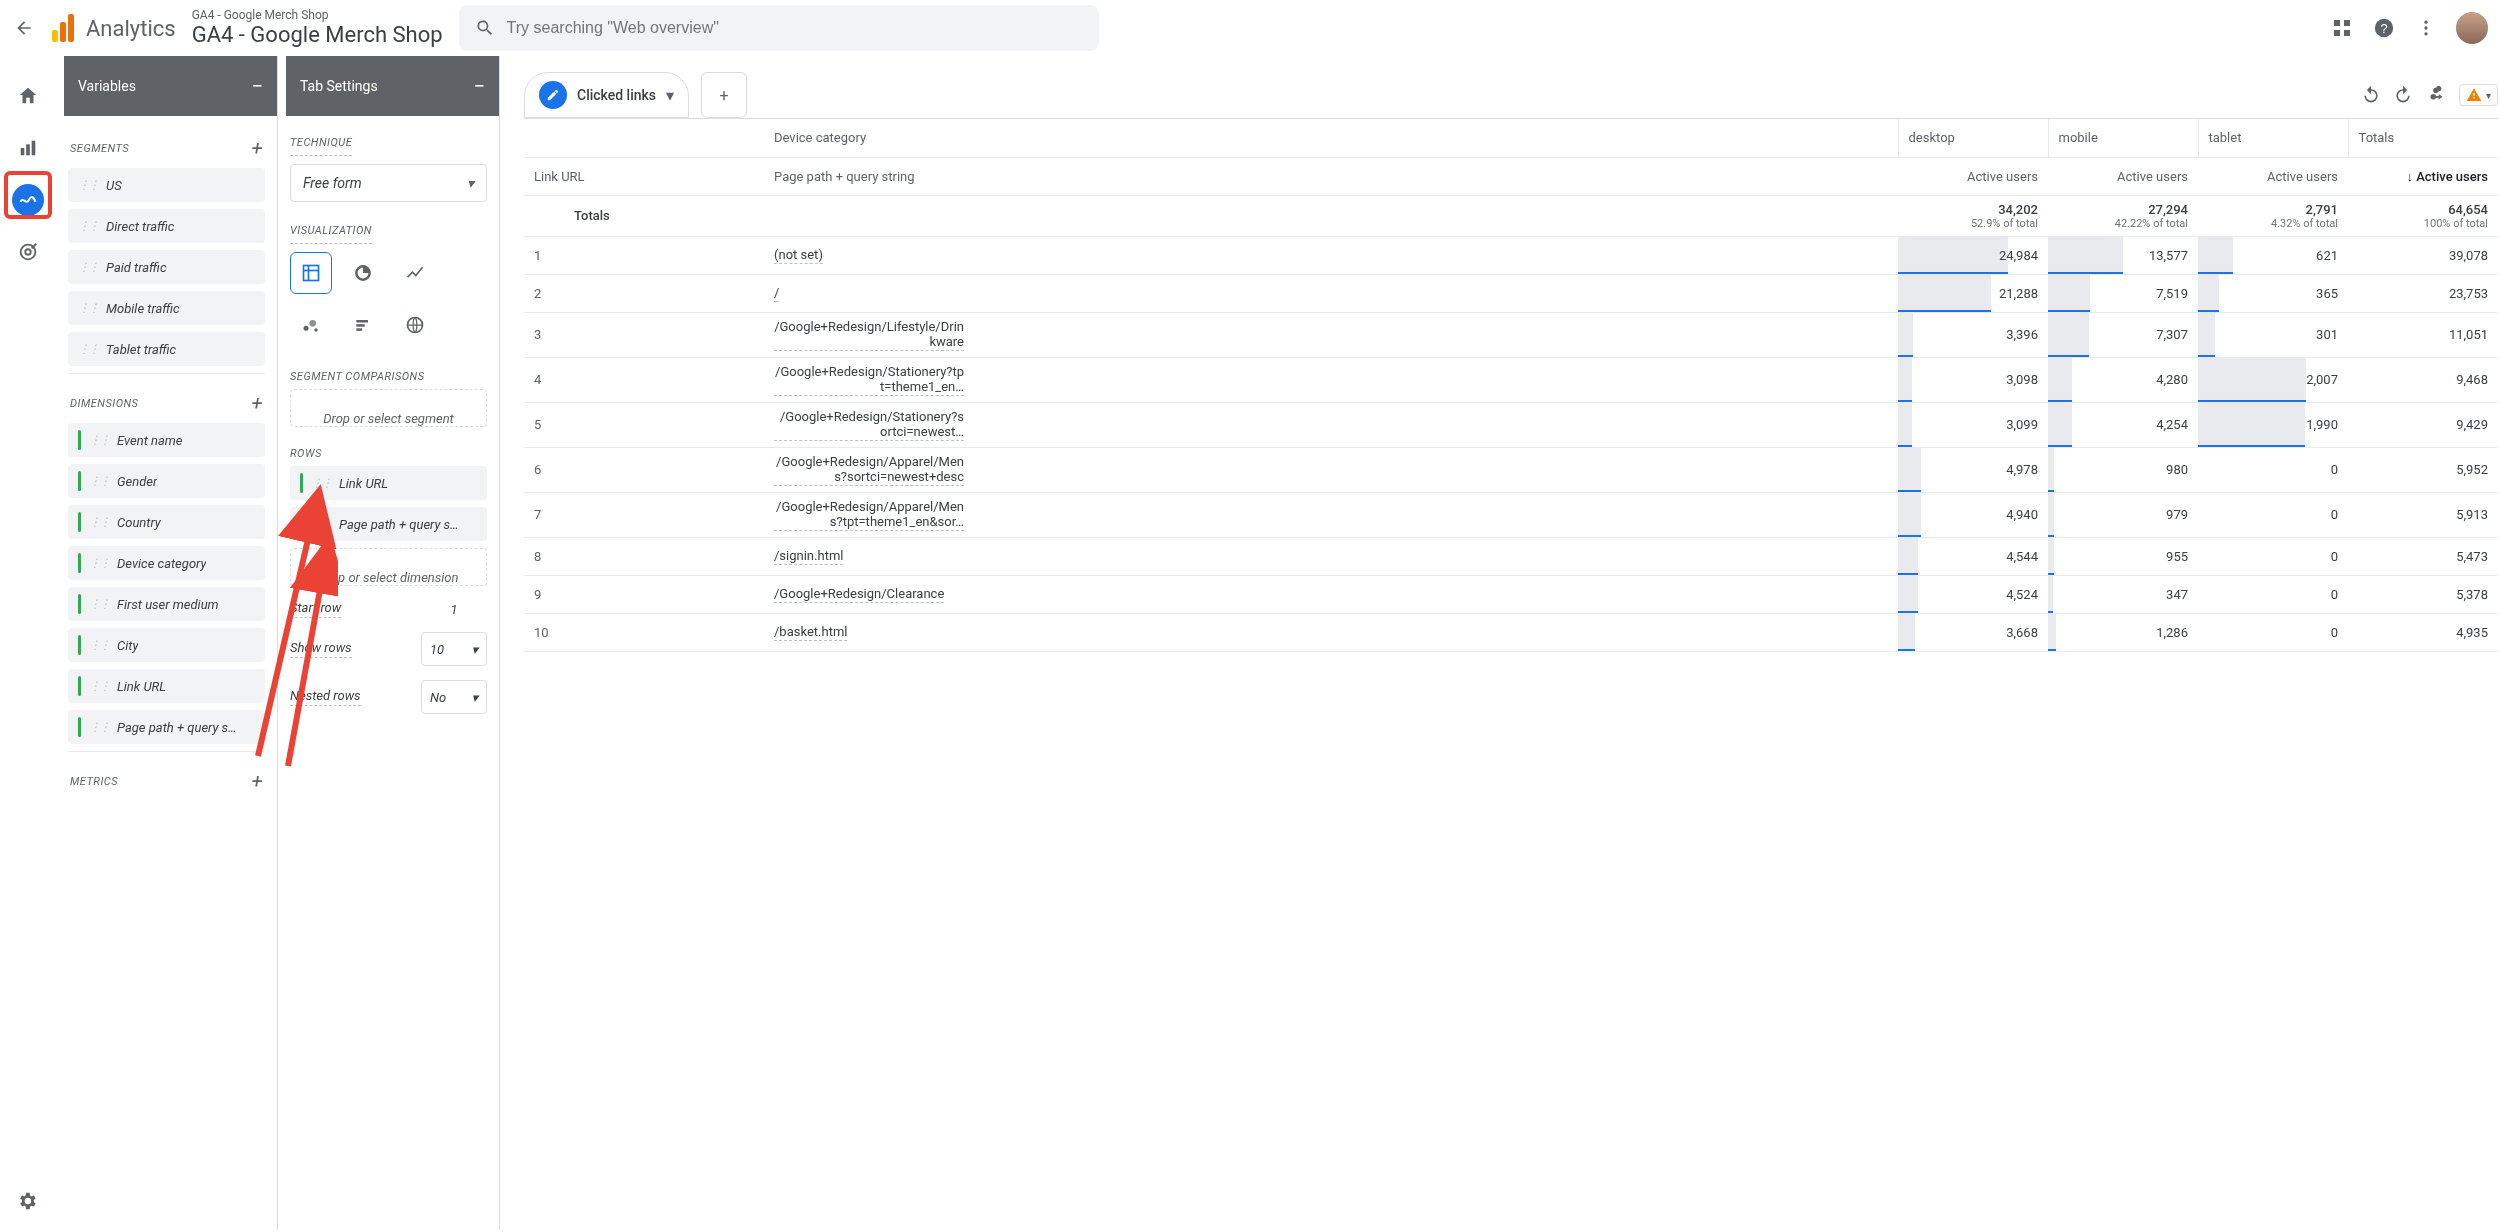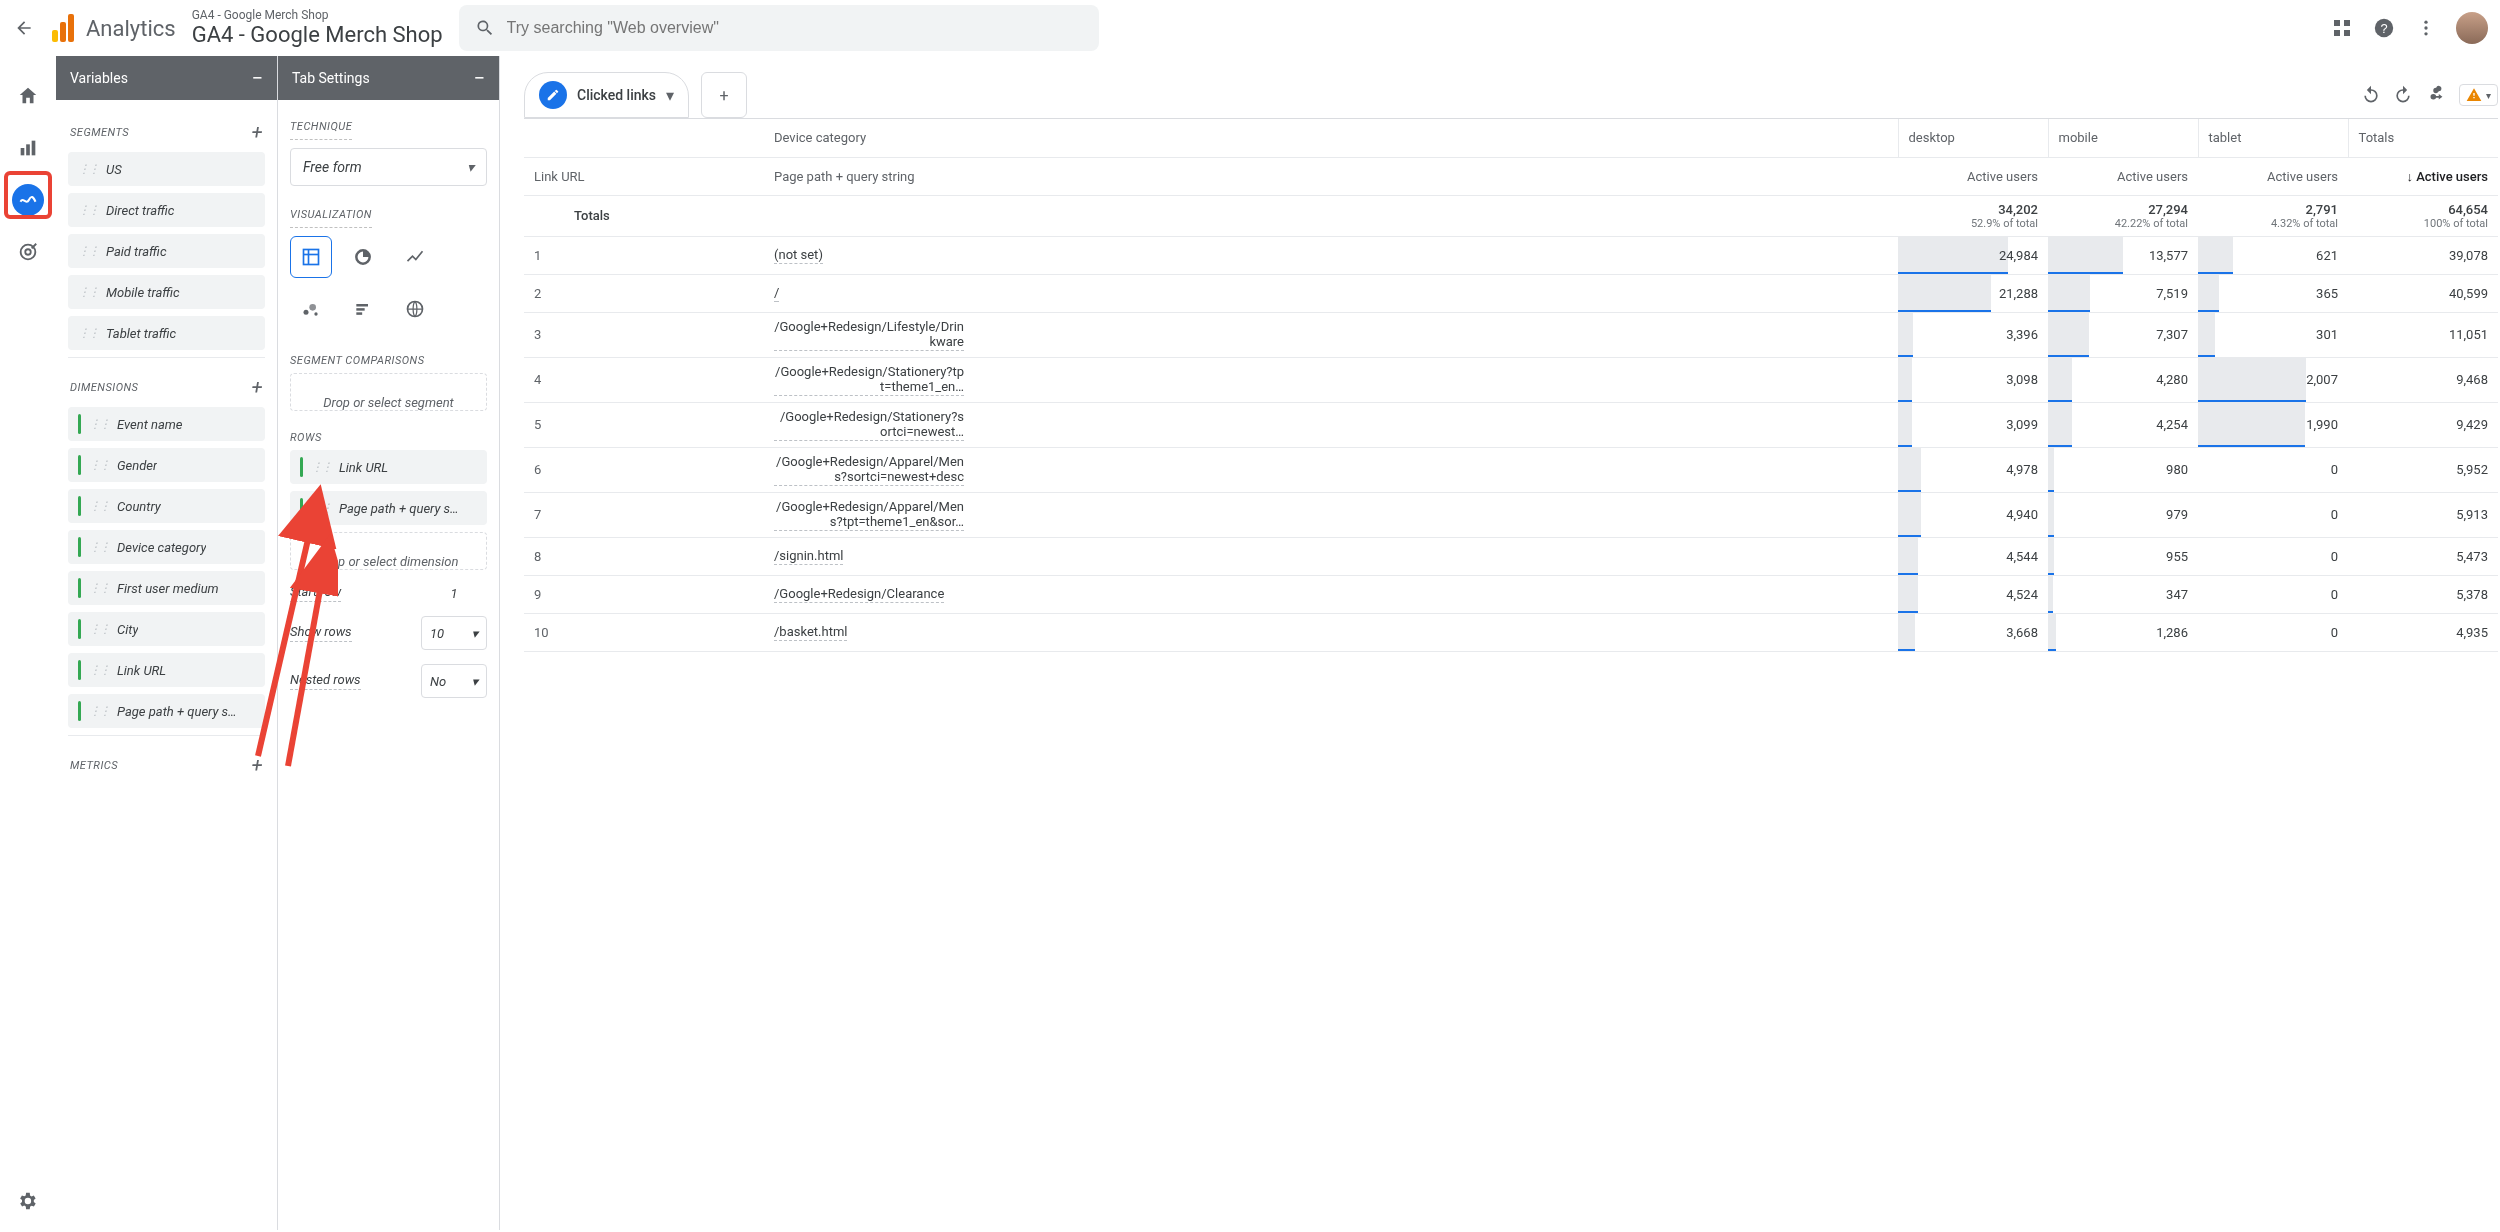--- a/index.html
+++ b/index.html
@@ -28,21 +28,21 @@
   
   .body { display:flex; height: calc(100vh - 56px - 2px);} 
   .leftrail { width:56px; display:flex; flex-direction:column; align-items:center; padding-top:24px; gap:20px; position:relative;}
   .leftrail .rail-icn{width:32px;height:32px;display:flex;align-items:center;justify-content:center;color:#5f6368;cursor:pointer;border-radius:50%;}
   .leftrail .rail-icn.highlight{background:#1a73e8;color:#fff;}
   .red-box{position:absolute;top:115px;left:4px;width:48px;height:48px;border:4px solid #ea4335;border-radius:6px;}
   .settings-bottom{position:absolute;bottom:18px;left:16px;color:#5f6368;cursor:pointer;}
 
   
   .panel { width:222px; border-right:1px solid #dadce0; display:flex; flex-direction:column; }
-  .panel-header{background:#5f6368;color:#fff;height:44px;display:flex;align-items:center;justify-content:space-between;padding:12px 14px;font-size:14px;}
+  .panel-header{background:#5f6368;color:#fff;height:60px;display:flex;align-items:center;justify-content:space-between;padding:12px 14px;font-size:14px;margin-left:8px;}
   .panel-body{padding:12px 12px 0 12px;overflow-y:auto;font-style:italic;}
   .sec-head{display:flex;justify-content:space-between;align-items:center;font-size:11px;letter-spacing:.5px;color:#5f6368;padding:8px 2px;}
   .sec-label-underline{font-size:11px;letter-spacing:.5px;color:#5f6368;padding:8px 0 6px;border-bottom:1px dashed #c0c0c0;display:inline-block;margin-bottom:8px;}
   .chip{background:#f1f3f4;border-radius:4px;height:34px;display:flex;align-items:center;padding:0 10px;margin-bottom:7px;font-size:13px;color:#3c4043;cursor:grab;gap:8px;}
   .chip .bar{width:3px;height:20px;border-radius:2px;}
   .chip .grip{color:#bdc1c6;font-size:12px;letter-spacing:-2px;}
   .chip.green .bar{background:#34a853;}
   .chip .lbl{white-space:nowrap;overflow:hidden;text-overflow:ellipsis;}
   .dropdown{border:1px solid #dadce0;border-radius:4px;height:38px;display:flex;align-items:center;justify-content:space-between;padding:0 12px;font-size:14px;cursor:pointer;margin-bottom:14px;}
   .viz-row{display:flex;gap:10px;margin-bottom:10px;}
@@ -451,21 +451,21 @@
               <td class="cell-bar"><span class="bg" style="width:23%"></span><span class="line" style="width:23%"></span><span class="val">621</span></td>
               <td>39,078</td>
             </tr>
             <tr>
               <td class="row-idx">2</td>
               <td class="left"></td>
               <td class="left"><span class="path-cell">/</span></td>
               <td class="cell-bar"><span class="bg" style="width:62%"></span><span class="line" style="width:62%"></span><span class="val">21,288</span></td>
               <td class="cell-bar"><span class="bg" style="width:28%"></span><span class="line" style="width:28%"></span><span class="val">7,519</span></td>
               <td class="cell-bar"><span class="bg" style="width:14%"></span><span class="line" style="width:14%"></span><span class="val">365</span></td>
-              <td>40,599</td>
+              <td>23,753</td>
             </tr>
             <tr>
               <td class="row-idx">3</td>
               <td class="left"></td>
               <td class="left"><span class="path-cell">/Google+Redesign/Lifestyle/Drinkware</span></td>
               <td class="cell-bar"><span class="bg" style="width:10%"></span><span class="line" style="width:10%"></span><span class="val">3,396</span></td>
               <td class="cell-bar"><span class="bg" style="width:27%"></span><span class="line" style="width:27%"></span><span class="val">7,307</span></td>
               <td class="cell-bar"><span class="bg" style="width:11%"></span><span class="line" style="width:11%"></span><span class="val">301</span></td>
               <td>11,051</td>
             </tr>

